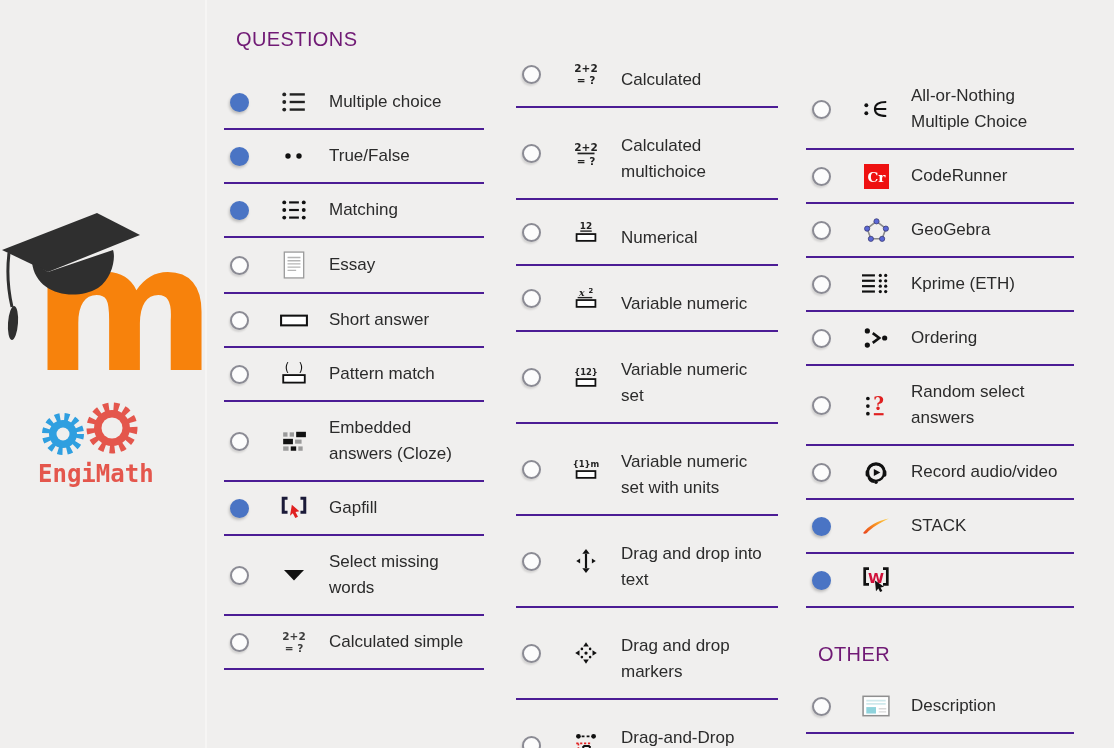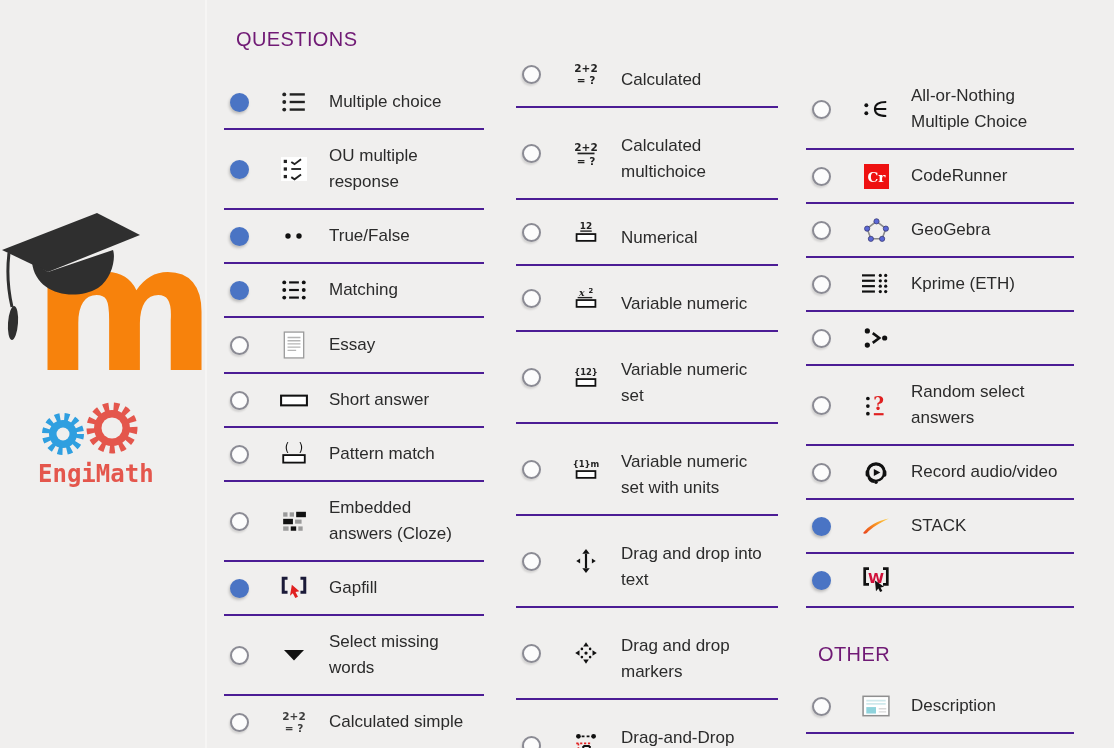--- a/index.html
+++ b/index.html
@@ -91,39 +91,20 @@
               <rect x="8" y="8.9" width="14" height="2.2"></rect>
               <rect x="8" y="15.9" width="14" height="2.2"></rect>
             </g>
           </svg>
         </span>
     <span class="label">Multiple choice</span>
   </div>
       <div class="item">
     <span class="radio sel" role="radio" aria-checked="true"></span>
     <span class="icon">
-          <svg width="26" height="24" viewBox="0 0 24 22">
-            <rect x="0" y="0" width="24" height="22" fill="#fff"></rect>
-            <g fill="#222">
-              <rect x="2.5" y="2.5" width="3" height="3"></rect>
-              <rect x="2.5" y="9.5" width="3" height="3"></rect>
-              <rect x="2.5" y="16.5" width="3" height="3"></rect>
-            </g>
-            <g stroke="#222" stroke-width="1.7" fill="none">
-              <path d="M9.5 4.5 l3 2 6-4.5"></path>
-              <path d="M9.5 11 h9"></path>
-              <path d="M9.5 18.5 l3 2 6-4.5"></path>
-            </g>
-          </svg>
-        </span>
-    <span class="label">OU multiple response</span>
-  </div>
-      <div class="item">
-    <span class="radio sel" role="radio" aria-checked="true"></span>
-    <span class="icon">
           <svg width="24" height="8" viewBox="0 0 24 8">
             <circle cx="6" cy="4" r="2.7" fill="#111"></circle>
             <circle cx="17" cy="4" r="2.7" fill="#111"></circle>
           </svg>
         </span>
     <span class="label">True/False</span>
   </div>
       <div class="item">
     <span class="radio sel" role="radio" aria-checked="true"></span>
     <span class="icon">
@@ -420,20 +401,21 @@
     <span class="icon">
           <svg width="26" height="24" viewBox="0 0 24 22">
             <g fill="#111">
               <circle cx="4" cy="4.5" r="2.4"></circle>
               <circle cx="4" cy="17.5" r="2.4"></circle>
               <circle cx="20" cy="11" r="2.4"></circle>
             </g>
             <path d="M9 6.5 l6 4.5 -6 4.5" stroke="#111" stroke-width="2.4" fill="none"></path>
           </svg>
         </span>
+    <span class="label">Ordering</span>
   </div>
       <div class="item">
     <span class="radio" role="radio" aria-checked="false"></span>
     <span class="icon">
           <svg width="24" height="26" viewBox="0 0 22 24">
             <g fill="#111">
               <circle cx="3.5" cy="6" r="1.7"></circle>
               <circle cx="3.5" cy="13" r="1.7"></circle>
               <circle cx="3.5" cy="20" r="1.7"></circle>
             </g>

